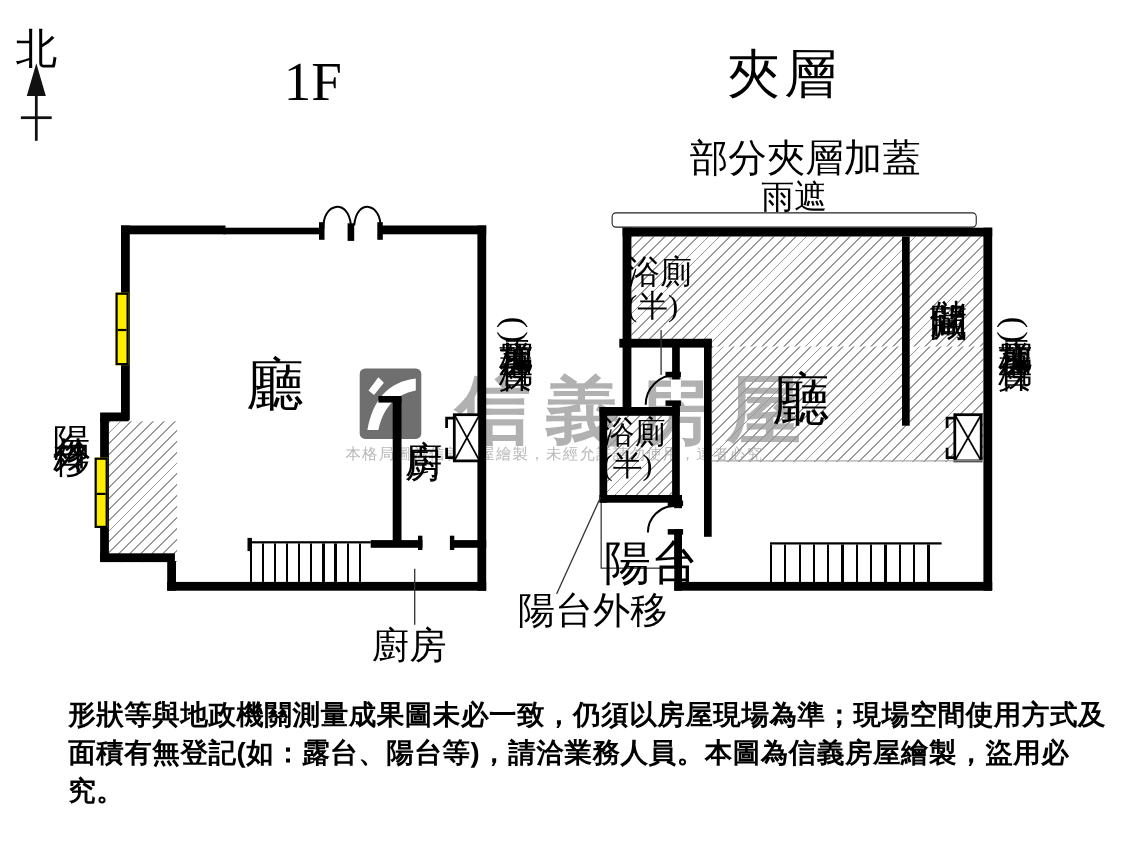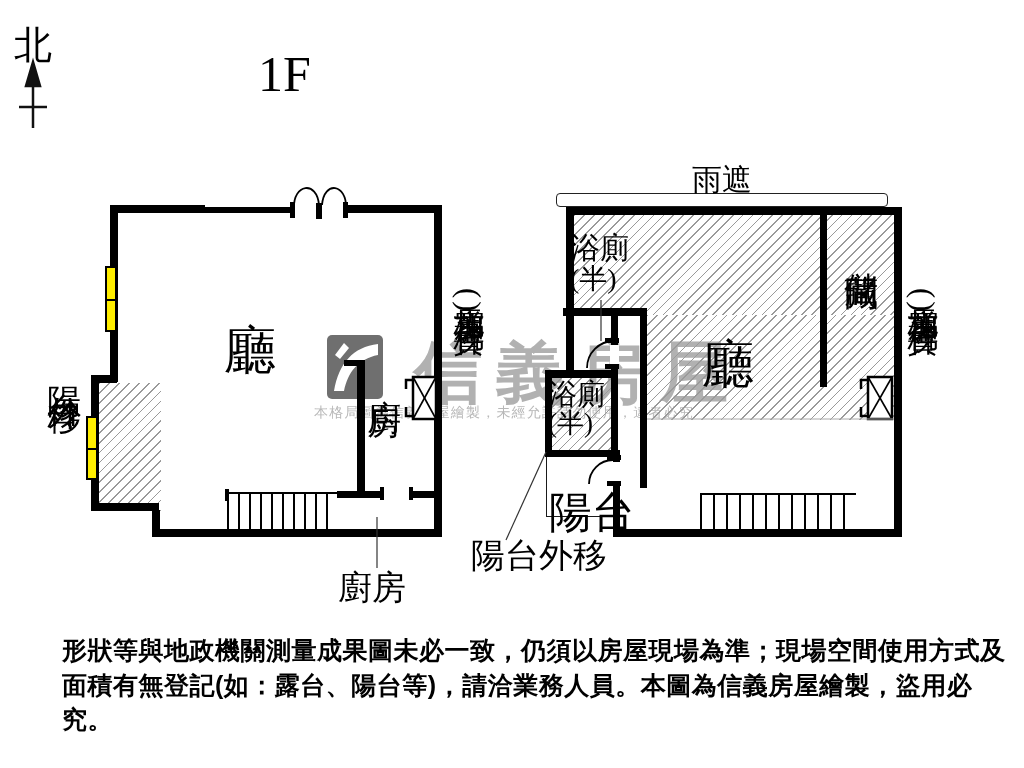--- a/index.html
+++ b/index.html
@@ -141,21 +141,23 @@
       <line x1="601" y1="300" x2="601" y2="341"></line>
       <line x1="377" y1="517" x2="377" y2="568"></line>
       <line x1="546" y1="452" x2="506" y2="540"></line>
     </g>
     <line x1="647" y1="419" x2="894" y2="419" stroke="#aaa" stroke-width="1"></line>
   </svg>
 
   <div class="lbl" style="left:14px;top:26px;font-size:38px;">北</div>
 
   <div class="lbl" style="left:258px;top:48px;font-size:50px;">1F</div>
+  <div class="lbl" style="left:661px;top:44px;font-size:48px;letter-spacing:4px;">夾層</div>
 
+  <div class="lbl" style="left:627px;top:126px;font-size:35px;">部分夾層加蓋</div>
   <div class="lbl" style="left:692px;top:164px;font-size:30px;">雨遮</div>
 
   <div class="lbl" style="left:224px;top:324px;font-size:52px;">廳</div>
   <div class="lbl vert" style="left:366px;top:372px;font-size:34px;letter-spacing:4px;">廚房</div>
   <div class="lbl" style="left:338px;top:570px;font-size:34px;">廚房</div>
   <div class="lbl vert" style="left:452px;top:284px;font-size:31px;letter-spacing:1px;">電梯加蓋(貨梯)</div>
   <div class="lbl vert" style="left:46px;top:360px;font-size:34px;letter-spacing:5px;">陽台外移</div>
 
   <div class="lbl center" style="left:570px;top:232px;width:76px;font-size:30px;">
     <div>浴廁</div>

